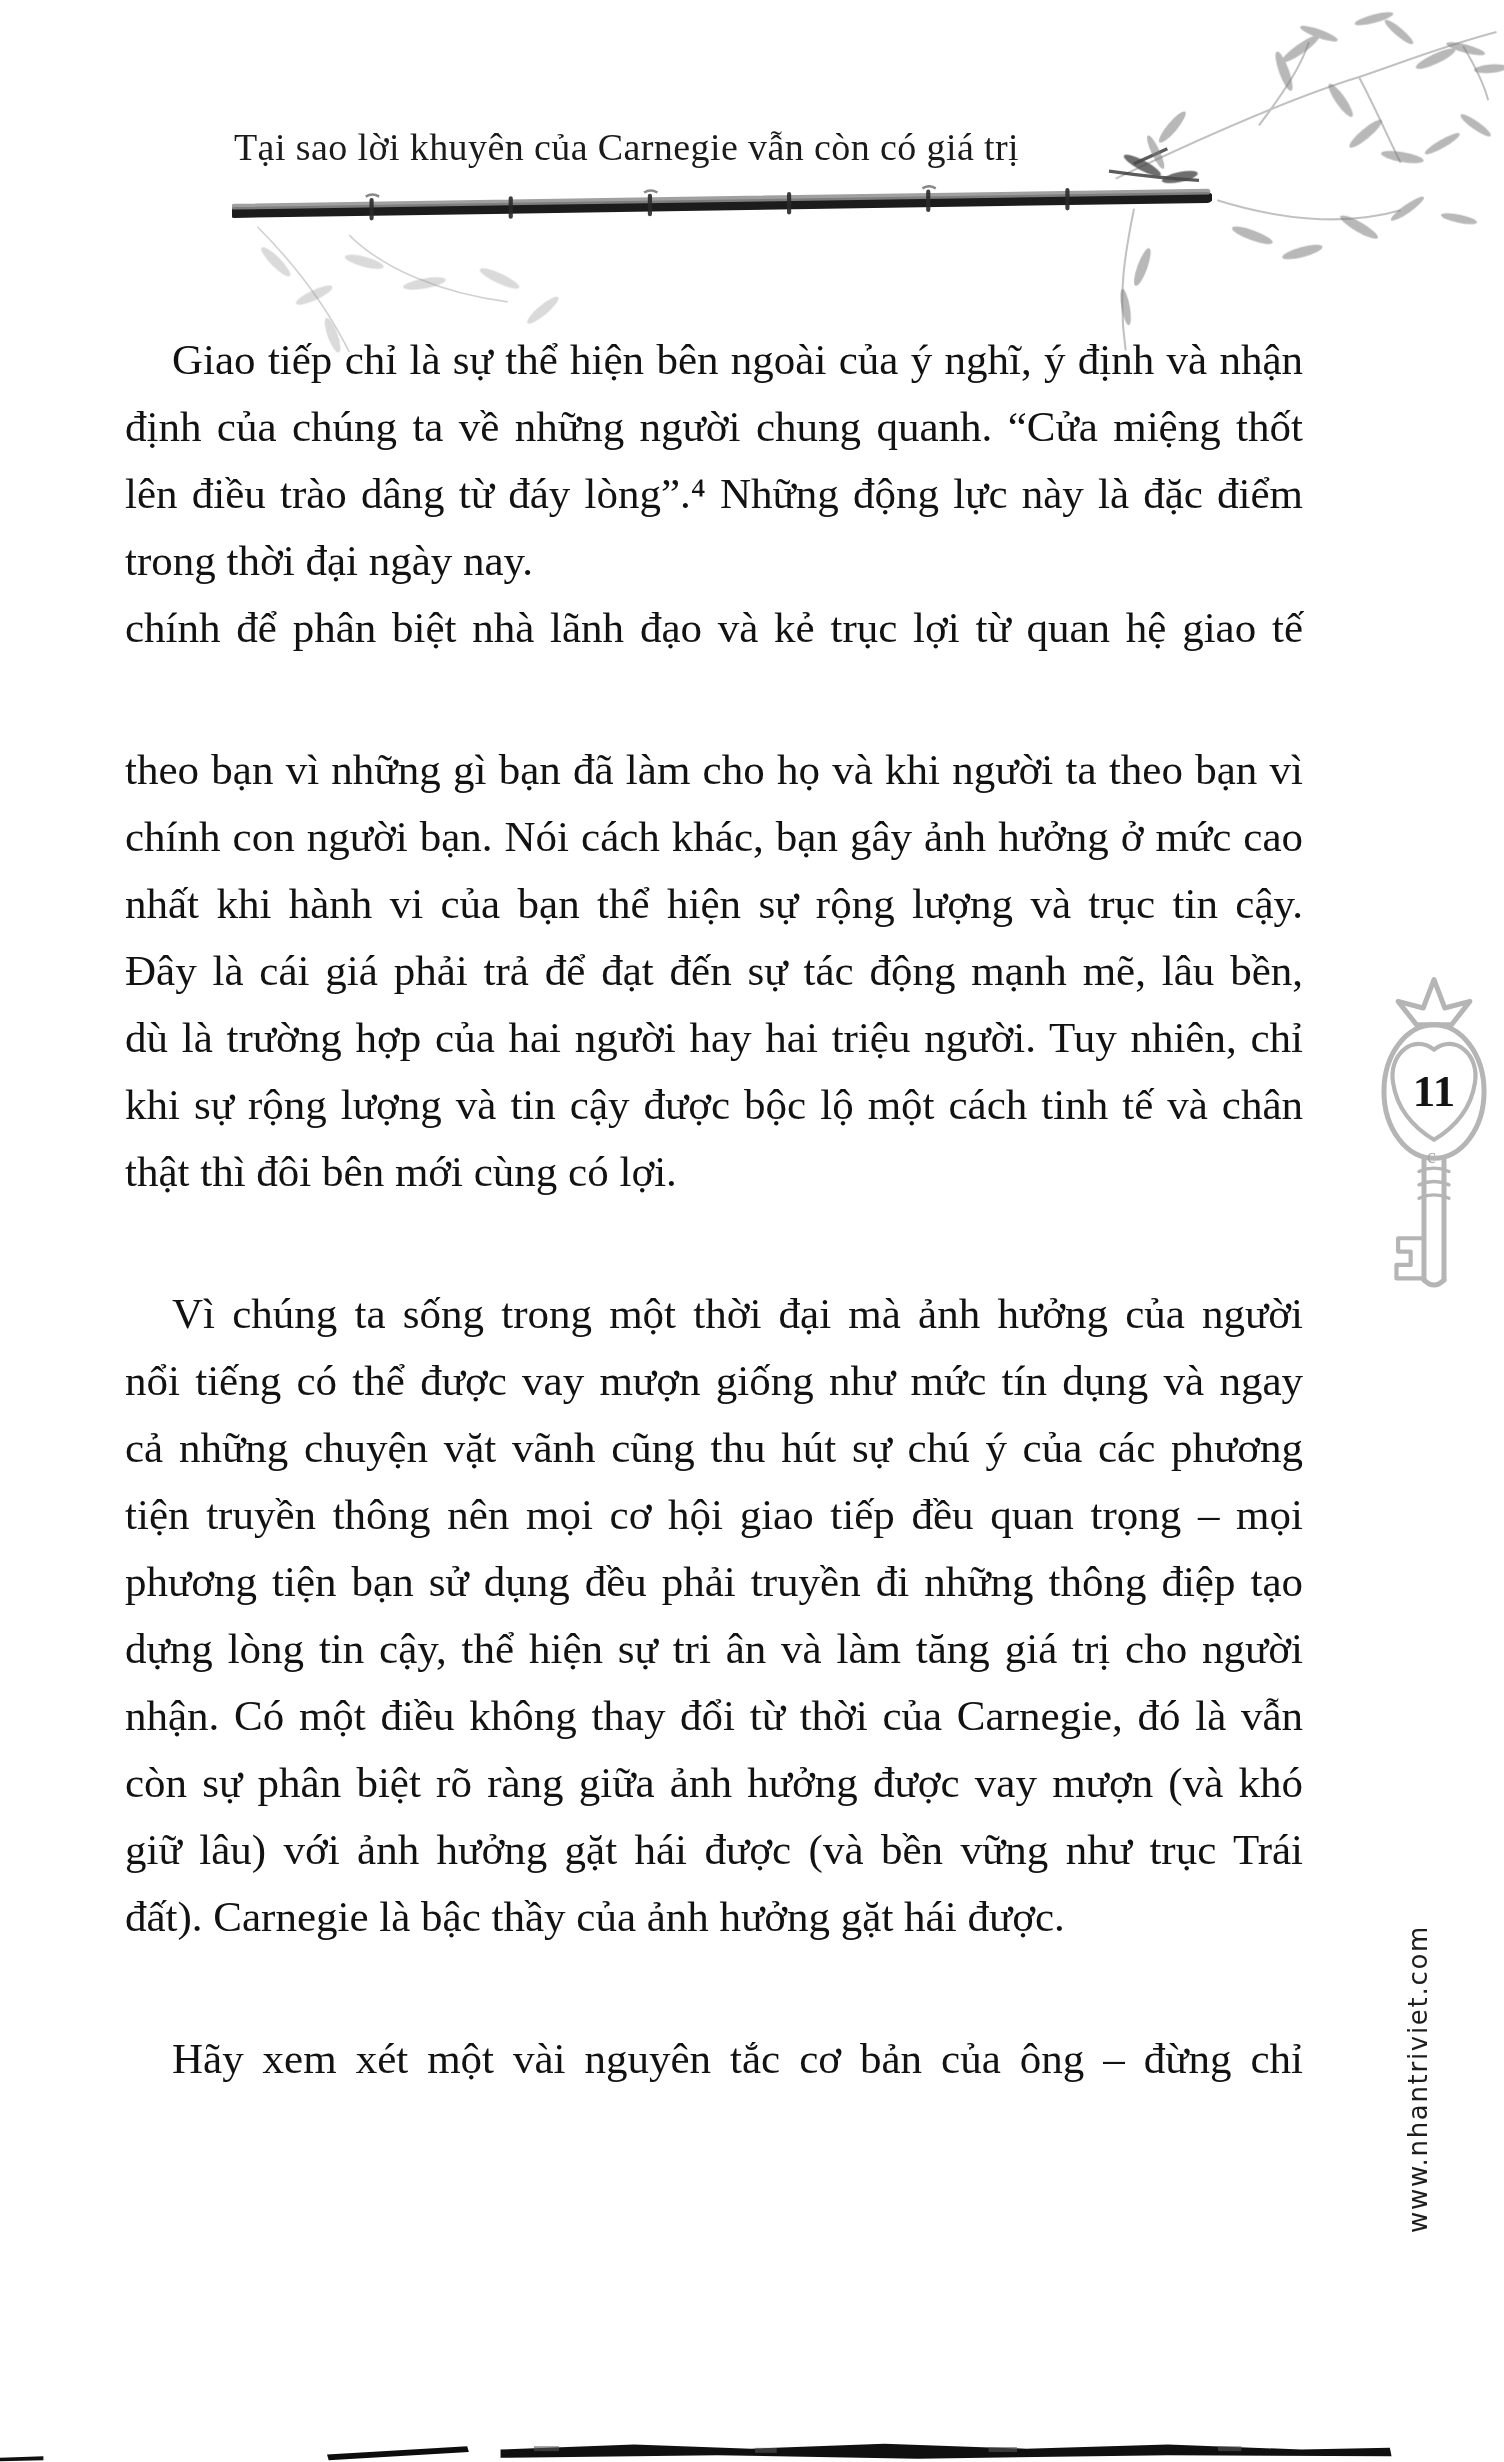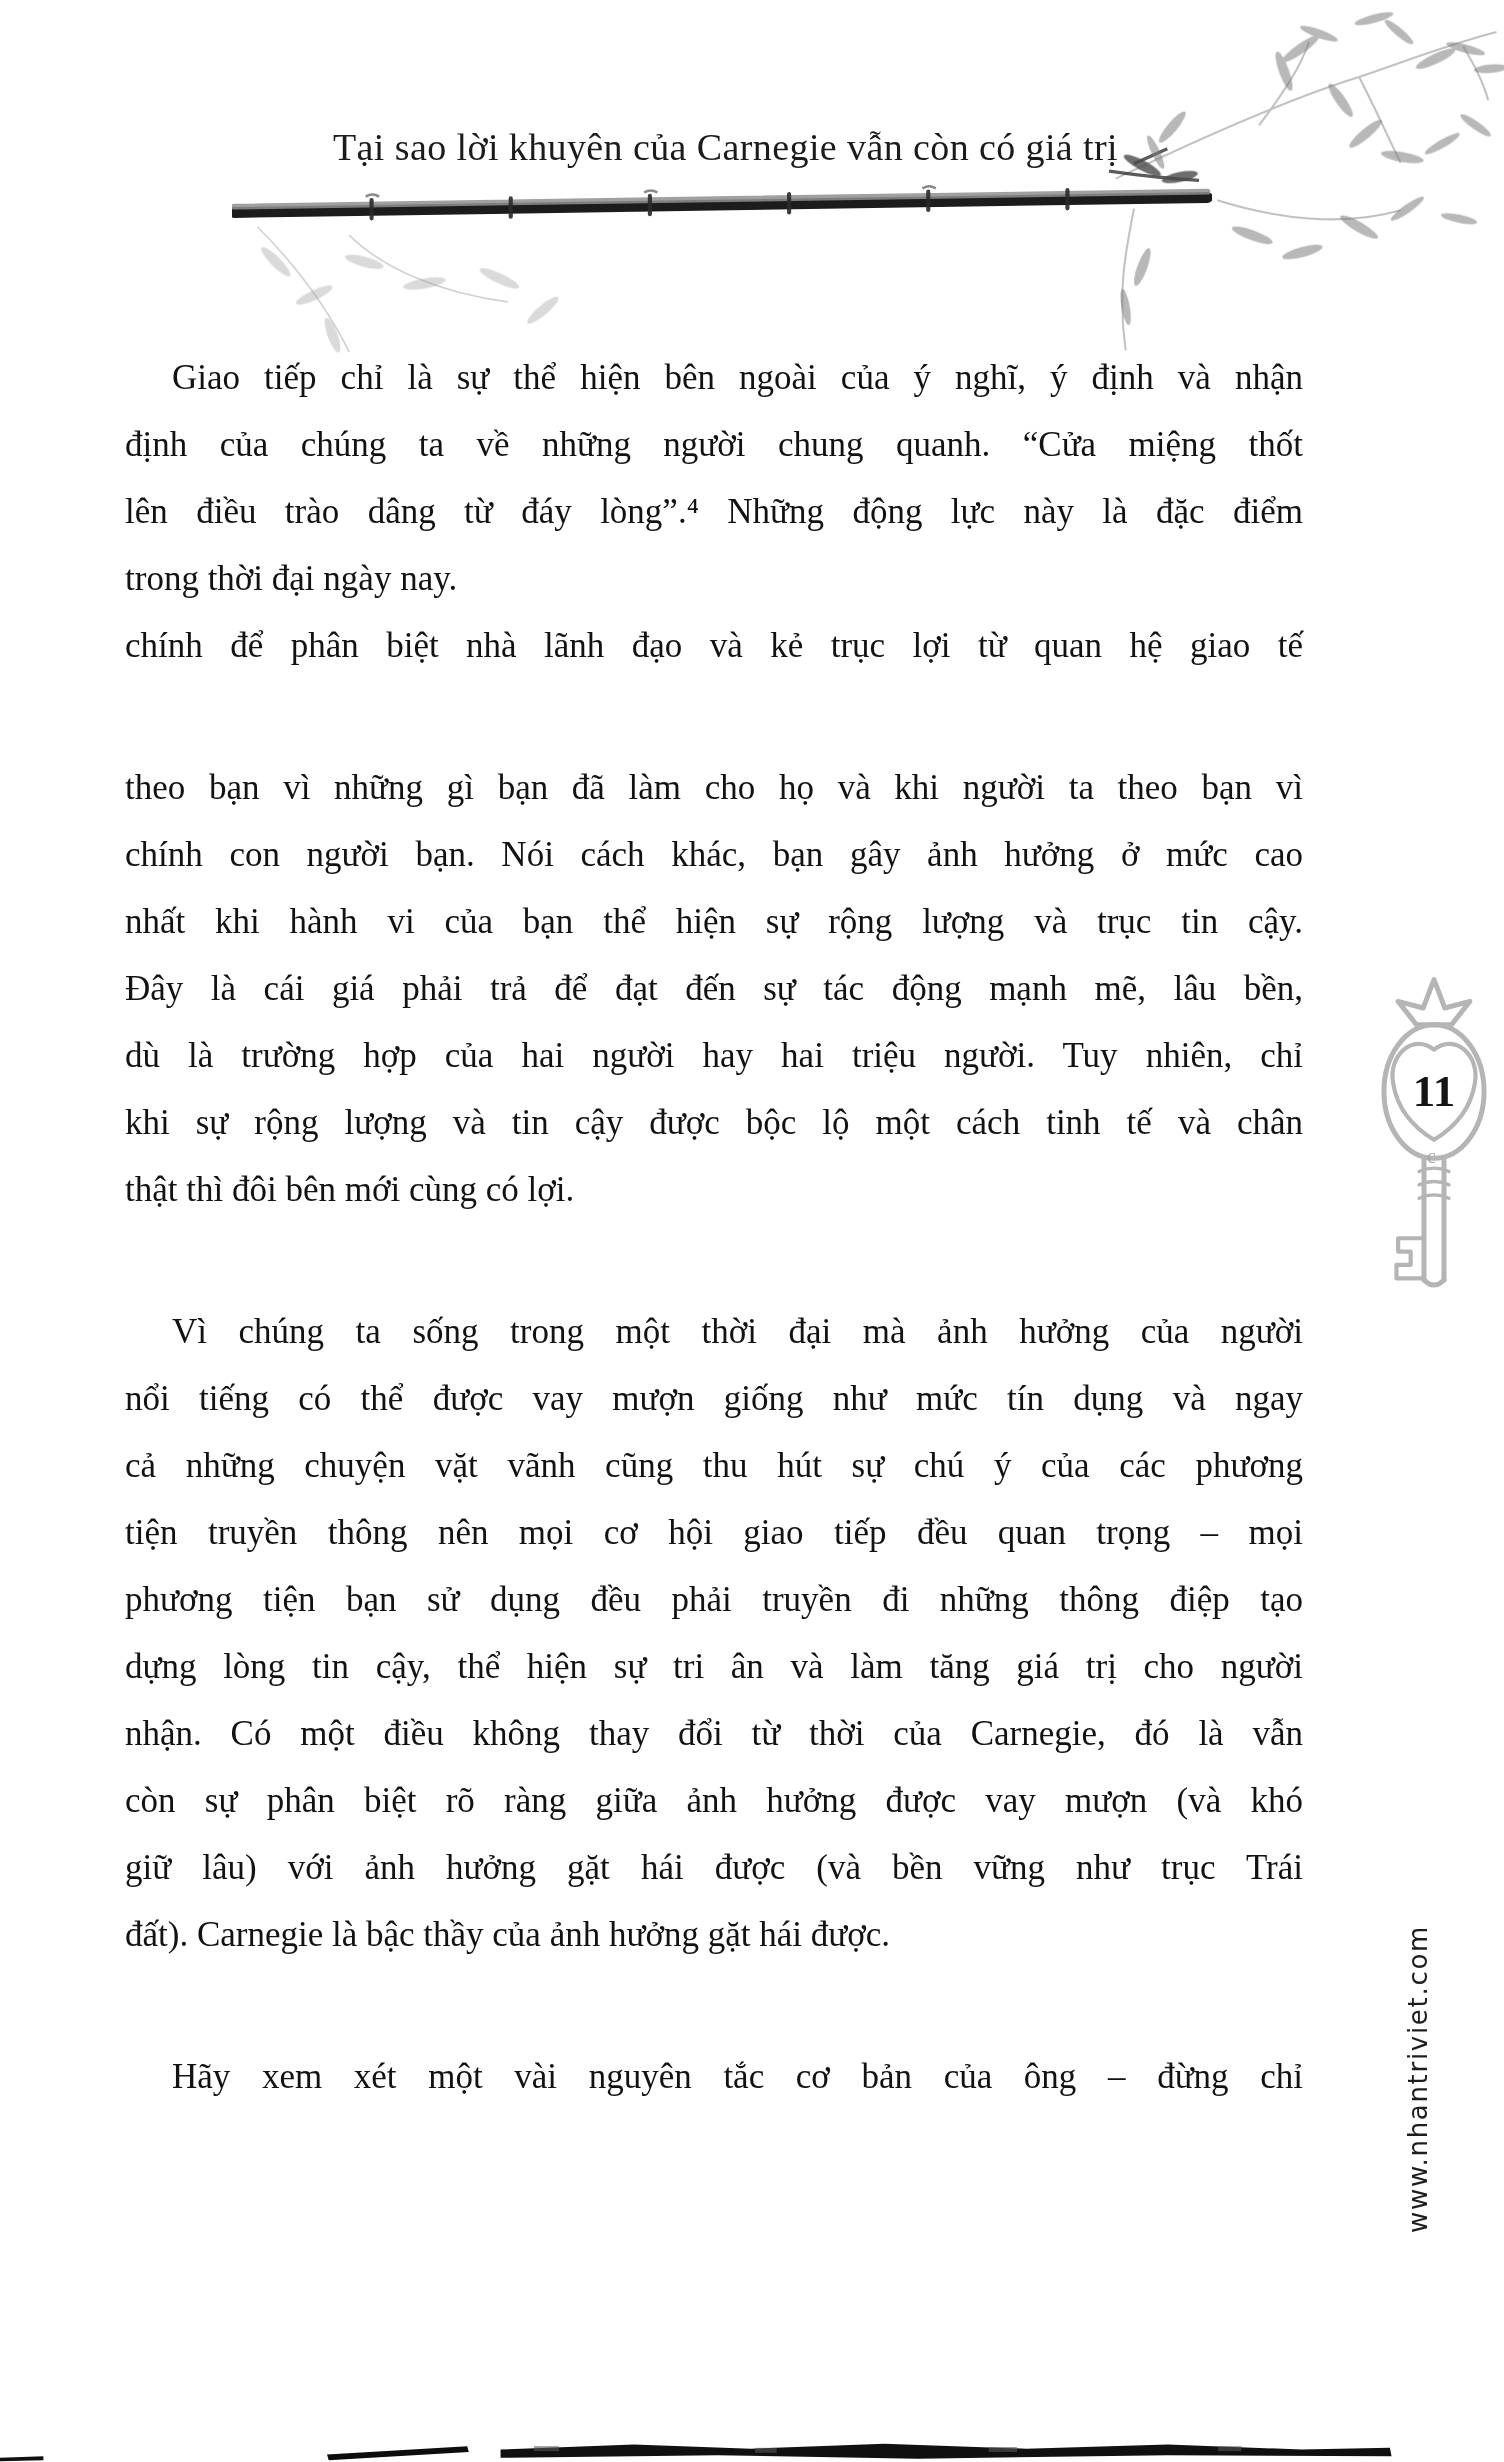--- a/index.html
+++ b/index.html
@@ -7,33 +7,33 @@
     position:relative;
     width:1505px;height:2462px;
     background:#ffffff;
     overflow:hidden;
     font-family:"Liberation Serif", serif;
     color:#161616;
   }
   .running-head{
     position:absolute;
     left:234px;top:125px;width:884px;
-    text-align:right;
+    text-align:left;
     font-size:38px;
     letter-spacing:0.4px;
     color:#1b1b1b;
     white-space:nowrap;
   }
   .rule-svg{position:absolute;left:232px;top:185px;}
   .branch-svg{position:absolute;left:1009px;top:0;}
   .underleaf-svg{position:absolute;left:224px;top:210px;}
   .body-text{
     position:absolute;
-    left:125px;top:344px;width:1178px;
-    font-size:35px;
+    left:125px;top:326px;width:1178px;
+    font-size:43px;
     color:#121212;
   }
   .para{margin:0 0 75px 0;}
   .line{
     height:67px;
     line-height:67px;
     text-align:justify;
     text-align-last:justify;
     white-space:nowrap;
     overflow:visible;

